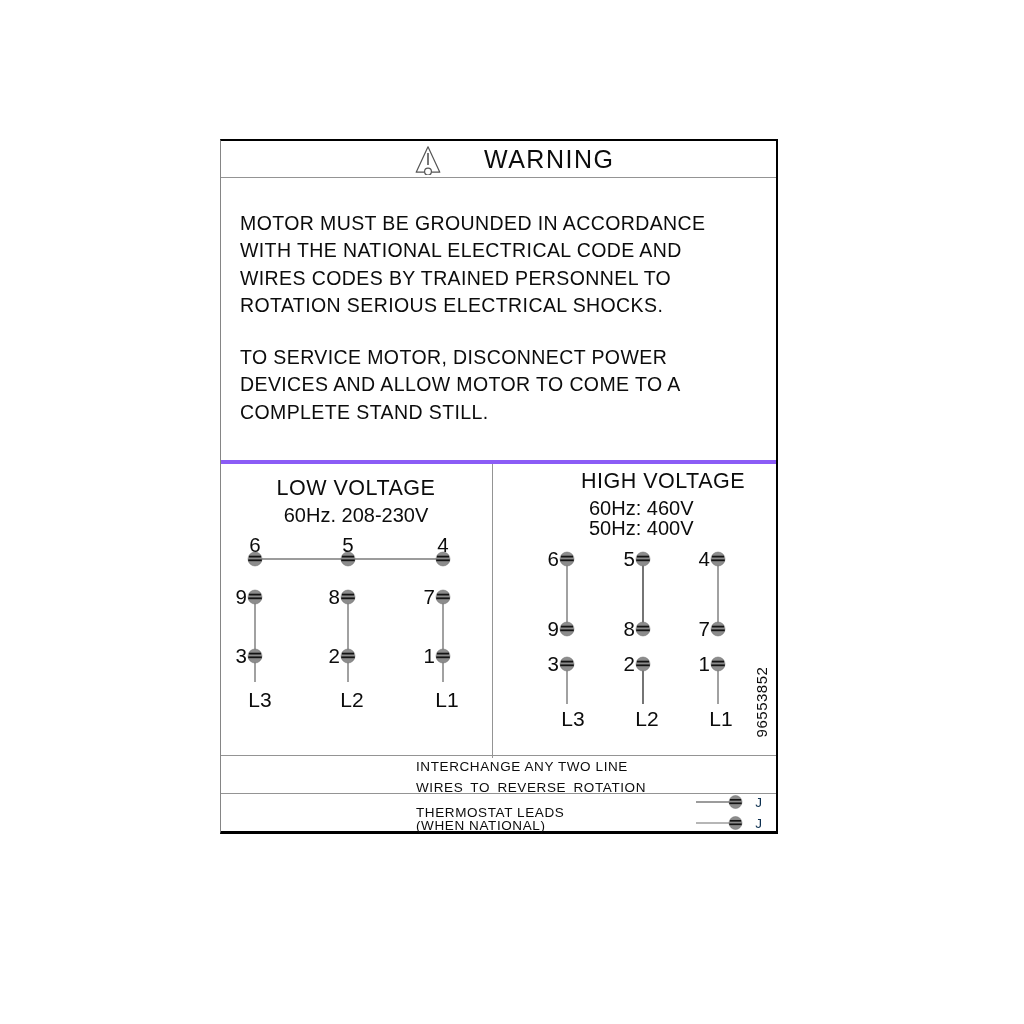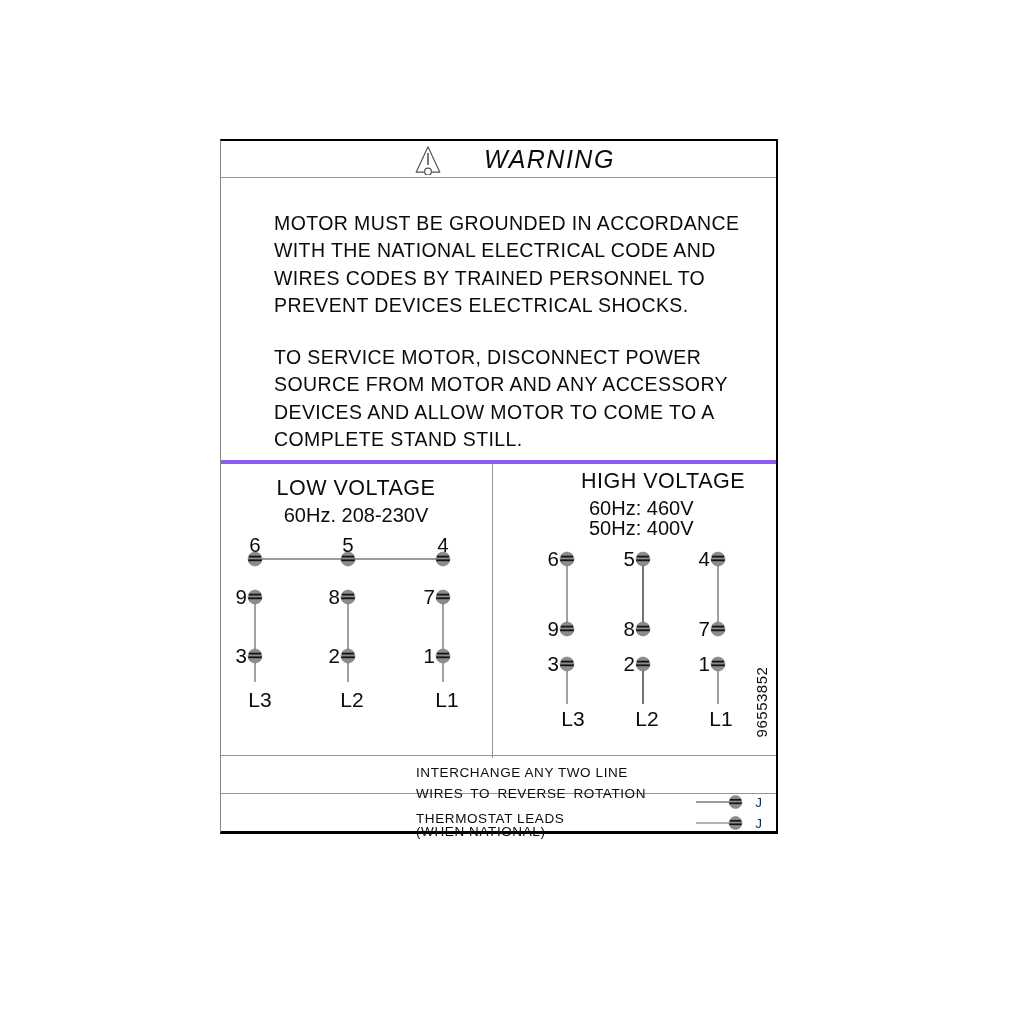--- a/index.html
+++ b/index.html
@@ -17,51 +17,50 @@
     width:555px; height:690px;
     border-top:2px solid #000;
     border-right:2px solid #000;
     border-bottom:3px solid #000;
     border-left:1px solid #858585;
     background:#fff;
   }
   .header {
     position:absolute; top:0; left:0; right:0; height:36px;
     border-bottom:1px solid #949494;
-    font-style:italic;
   }
   .warn-icon { position:absolute; left:193px; top:4px; }
   .warn-title {
     position:absolute; left:263px; top:4px;
     font-size:25px; letter-spacing:1.5px; color:#0c0c0c;
     white-space:nowrap;
   }
   .para {
     position:absolute; left:19px; right:10px;
     font-size:19.5px; line-height:27.4px; letter-spacing:0.4px;
-    color:#0c0c0c; white-space:nowrap;margin-left:34px;
+    color:#0c0c0c; white-space:nowrap;
   }
   .para-1 { top:69px; }
   .para-2 { top:203px; }
   .diagram-section {
     position:absolute; top:319px; left:0; right:0; height:295px;
     border-top:4px solid #8b5cf6;
   }
   .diagram-svg { position:absolute; top:0; left:0; }
   .row-interchange {
     position:absolute; top:614px; left:0; right:0; height:37px;
     border-top:1px solid #949494;
     border-bottom:1px solid #949494;
   }
   .row-thermostat {
     position:absolute; top:652px; left:0; right:0; height:38px;
   }
   .foot-text {
     position:absolute; left:195px;
-    font-size:13.5px; letter-spacing:0.6px; color:#0c0c0c; white-space:nowrap;margin-top:6px;
+    font-size:13.5px; letter-spacing:0.6px; color:#0c0c0c; white-space:nowrap;
   }
   .ft-a { top:3px; }
   .ft-b { top:24px; word-spacing:3px; }
   .ft-c { top:12px; }
   .ft-d { top:25px; }
   .lead { position:absolute; right:14px; display:flex; align-items:center; }
   .lead-1 { top:1px; }
   .lead-2 { top:22px; }
   .lead-j { font-size:13.5px; color:#0c2f4f; margin-left:12px; }
   svg text { fill:#0c0c0c; }
@@ -77,25 +76,24 @@
       <line x1="14" y1="8" x2="14" y2="20" stroke="#555" stroke-width="1.6"></line>
       <circle cx="14" cy="26.6" r="3.4" fill="#fff" stroke="#555" stroke-width="1.2"></circle>
     </svg>
     <div class="warn-title">WARNING</div>
   </div>
 
   <div class="para para-1">
     <div>MOTOR MUST BE GROUNDED IN ACCORDANCE</div>
     <div>WITH THE NATIONAL ELECTRICAL CODE AND</div>
     <div>WIRES CODES BY TRAINED PERSONNEL TO</div>
-    <div>PREVENT DEVICES ELECTRICAL SHOCKS.</div>
+    <div>ROTATION SERIOUS ELECTRICAL SHOCKS.</div>
   </div>
   <div class="para para-2">
     <div>TO SERVICE MOTOR, DISCONNECT POWER</div>
-    <div>SOURCE FROM MOTOR AND ANY ACCESSORY</div>
     <div>DEVICES AND ALLOW MOTOR TO COME TO A</div>
     <div>COMPLETE STAND STILL.</div>
   </div>
 
   <div class="diagram-section">
     <svg class="diagram-svg" width="555" height="294" viewBox="0 0 555 294">
       <defs>
         <g id="term">
           <circle r="7" fill="#8c8c8c" stroke="#6e6e6e" stroke-width="0.5"></circle>
           <line x1="-6" y1="-2.4" x2="6" y2="-2.4" stroke="#141414" stroke-width="1.8"></line>

